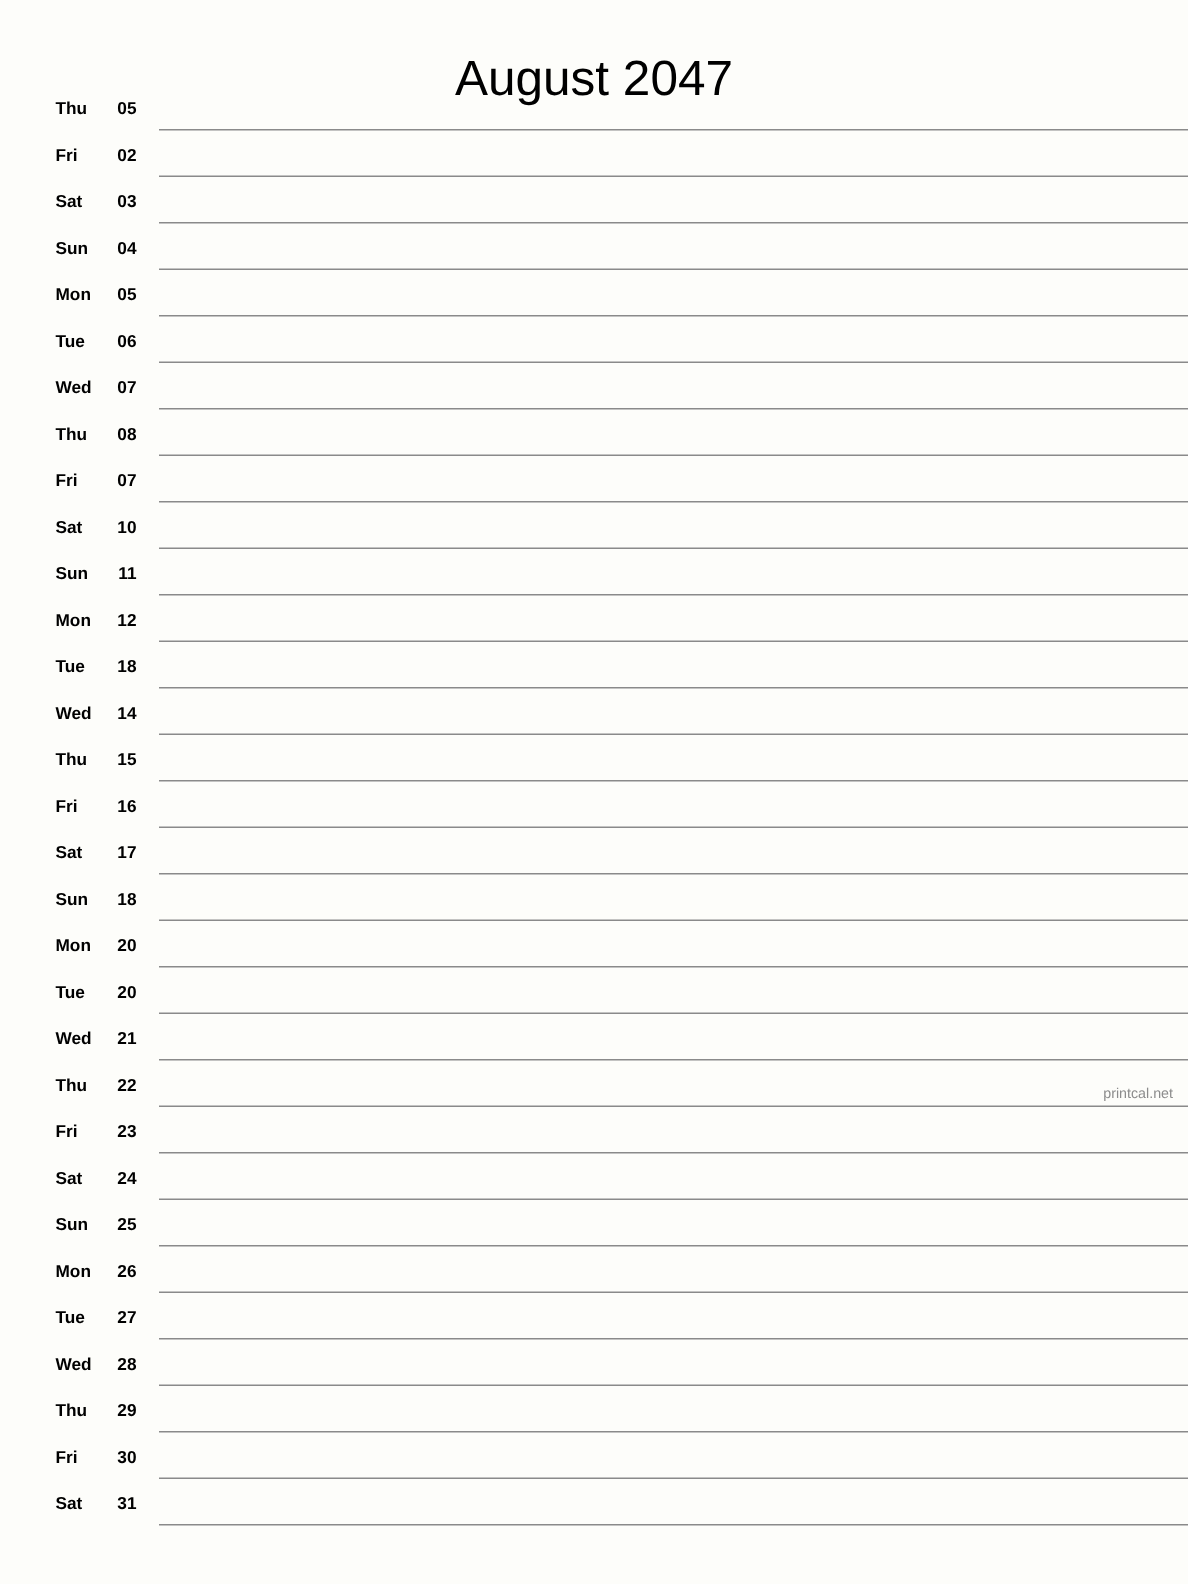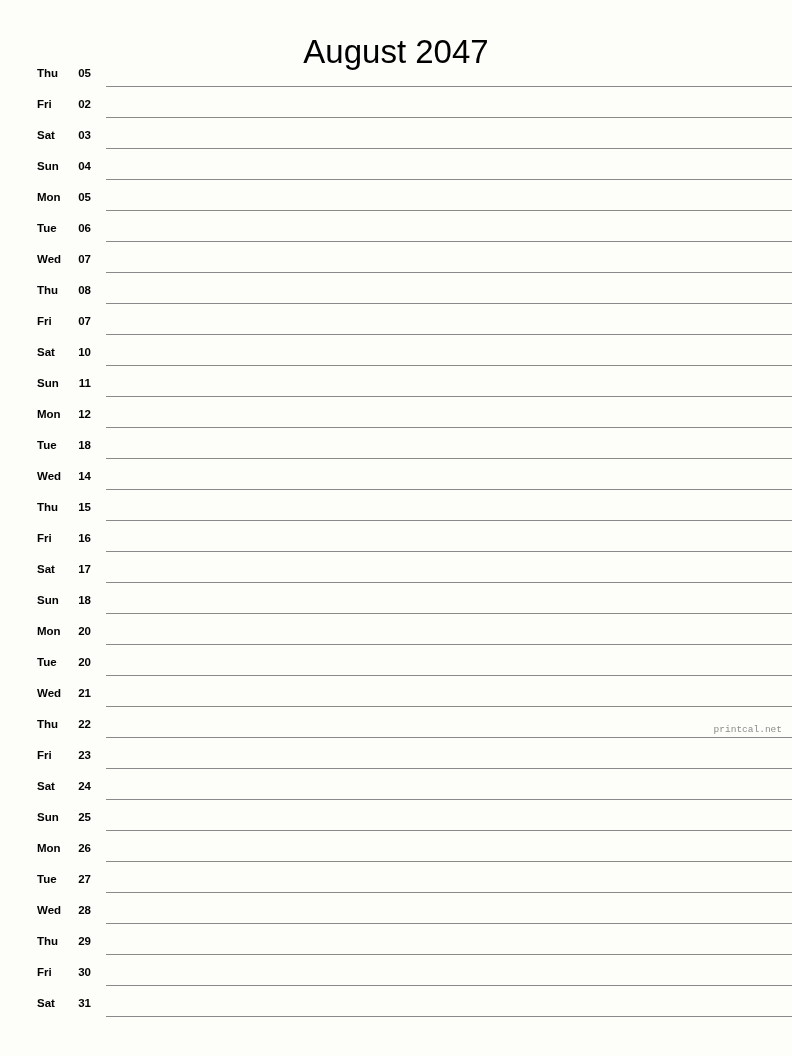--- a/index.html
+++ b/index.html
@@ -75,21 +75,20 @@
     border-top: 1px solid #8a8a8a;
   }
   .footer-credit {
     position: absolute;
     right: 10px;
     bottom: 8px;
     font-size: 9.5px;
     color: #8c8c8c;
     text-align: right;
     line-height: 12px;
-    font-family: Liberation Mono, monospace;
   }
 </style>
 </head>
 <body>
 
 <div class="page">
 
   <h1 class="calendar-title">August 2047</h1>
 
   <div class="rows" id="rows-container">

